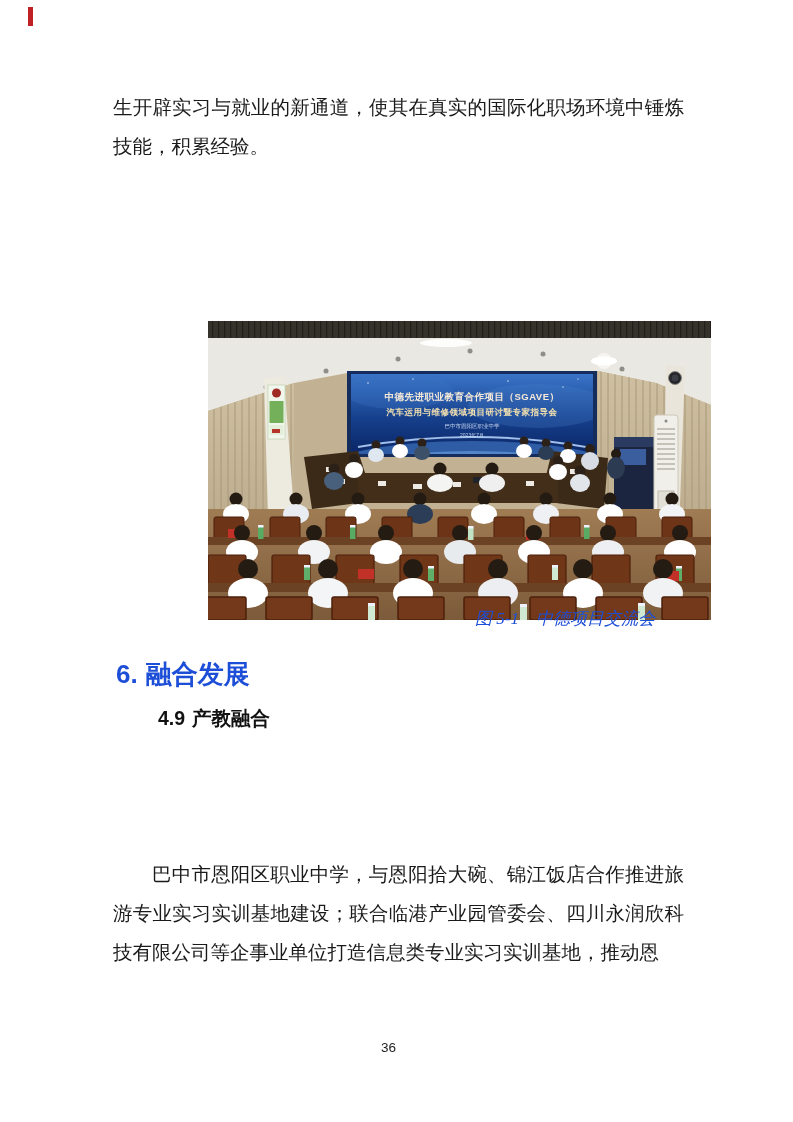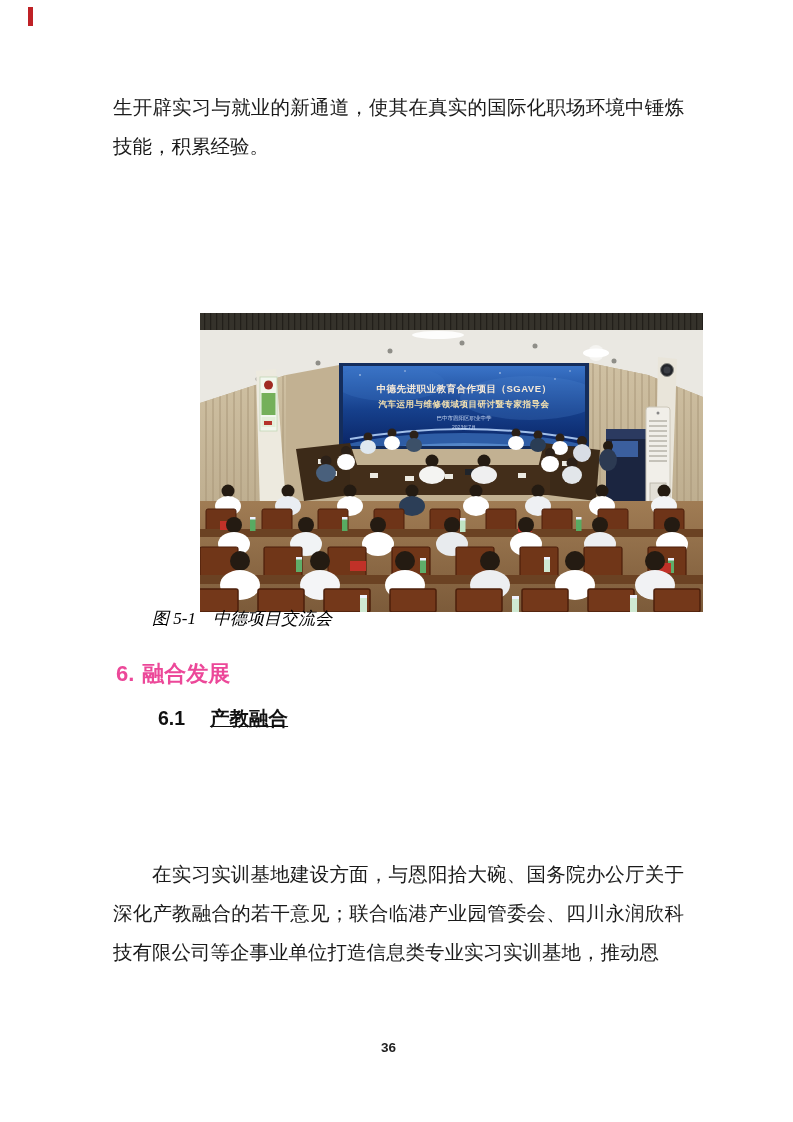--- a/index.html
+++ b/index.html
@@ -6,33 +6,33 @@
   body{width:793px;height:1122px;font-family:"Liberation Serif","DejaVu Serif",serif;}
   .page{position:relative;width:777px;height:1122px;background:#ffffff;overflow:hidden;border-radius:6px;}
   .red-mark{position:absolute;left:28px;top:7px;width:5px;height:19px;background:#bf2126;}
   .body{position:absolute;left:113px;width:571px;margin:0;font-size:19.5px;line-height:39px;
         color:#1a1a1a;text-align:justify;text-align-last:left;word-break:break-all;}
   .indent{text-indent:39px;}
   .para1{top:88px;}
   .para2{top:174px;}
   .para3{top:732px;}
   .para4{top:855px;}
-  .figure{position:absolute;left:152px;top:305px;width:503px;height:299px;margin:8px;padding-left:40px;}
+  .figure{position:absolute;left:152px;top:305px;width:503px;height:299px;margin:16px;padding-left:40px;}
   .figure svg{display:block;}
-  .caption{position:absolute;left:152px;top:607px;width:503px;text-align:left;
-           font-size:17px;line-height:24px;color:#000000;font-style:italic;
+  .caption{position:absolute;left:152px;top:607px;width:503px;text-align:right;
+           font-size:17px;line-height:24px;color:#1d4ed8;font-style:italic;
            font-family:"Liberation Serif","DejaVu Serif",serif;}
   .h-red{position:absolute;left:116px;top:660px;margin:0;font-family:"Liberation Sans","DejaVu Sans",sans-serif;
-         font-size:22px;font-weight:bold;color:#ec4899;line-height:28px;}
+         font-size:26px;font-weight:bold;color:#1d4ed8;line-height:28px;}
   .h-red .ht{margin-left:8px;}
   .h-sub{position:absolute;left:158px;top:706px;margin:0;font-family:"Liberation Sans","DejaVu Sans",sans-serif;
          font-size:19.5px;font-weight:bold;color:#111;line-height:25px;}
-  .h-sub .ht{margin-left:25px;text-decoration:underline;}
+  .h-sub .ht{margin-left:7px;}
   .pageno{position:absolute;left:0;top:1038px;width:100%;text-align:center;
-          font-family:"Liberation Sans","DejaVu Sans",sans-serif;font-size:13.5px;color:#222;line-height:20px;font-weight:bold;}
+          font-family:"Liberation Sans","DejaVu Sans",sans-serif;font-size:13.5px;color:#222;line-height:20px;}
   .photo text{font-family:"Liberation Sans","DejaVu Sans",sans-serif;}
 </style>
 </head>
 <body>
 
 <div class="page">
 
   <div class="red-mark"></div>
 
   <p class="body para1">生开辟实习与就业的新通道，使其在真实的国际化职场环境中锤炼技能，积累经验。</p>
@@ -438,19 +438,19 @@
             <rect x="430" y="282" width="7" height="3" fill="#eef2ff"></rect>
           </g>
       </g>
     </svg>
   </figure>
 
   <div class="caption">图 5-1　中德项目交流会</div>
 
   <h2 class="h-red"><span>6.</span><span class="ht">融合发展</span></h2>
 
-  <h3 class="h-sub"><span>6.1</span><span class="ht">产教融合</span></h3>
-
-  <p class="body indent para4">在实习实训基地建设方面，与恩阳拾大碗、国务院办公厅关于深化产教融合的若干意见；联合临港产业园管委会、四川永润欣科技有限公司等企事业单位打造信息类专业实习实训基地，推动恩</p>
+  <h3 class="h-sub"><span>4.9</span><span class="ht">产教融合</span></h3>
+
+  <p class="body indent para4">巴中市恩阳区职业中学，与恩阳拾大碗、锦江饭店合作推进旅游专业实习实训基地建设；联合临港产业园管委会、四川永润欣科技有限公司等企事业单位打造信息类专业实习实训基地，推动恩</p>
 
   <div class="pageno">36</div>
 
 </div>
 
 </body></html>

